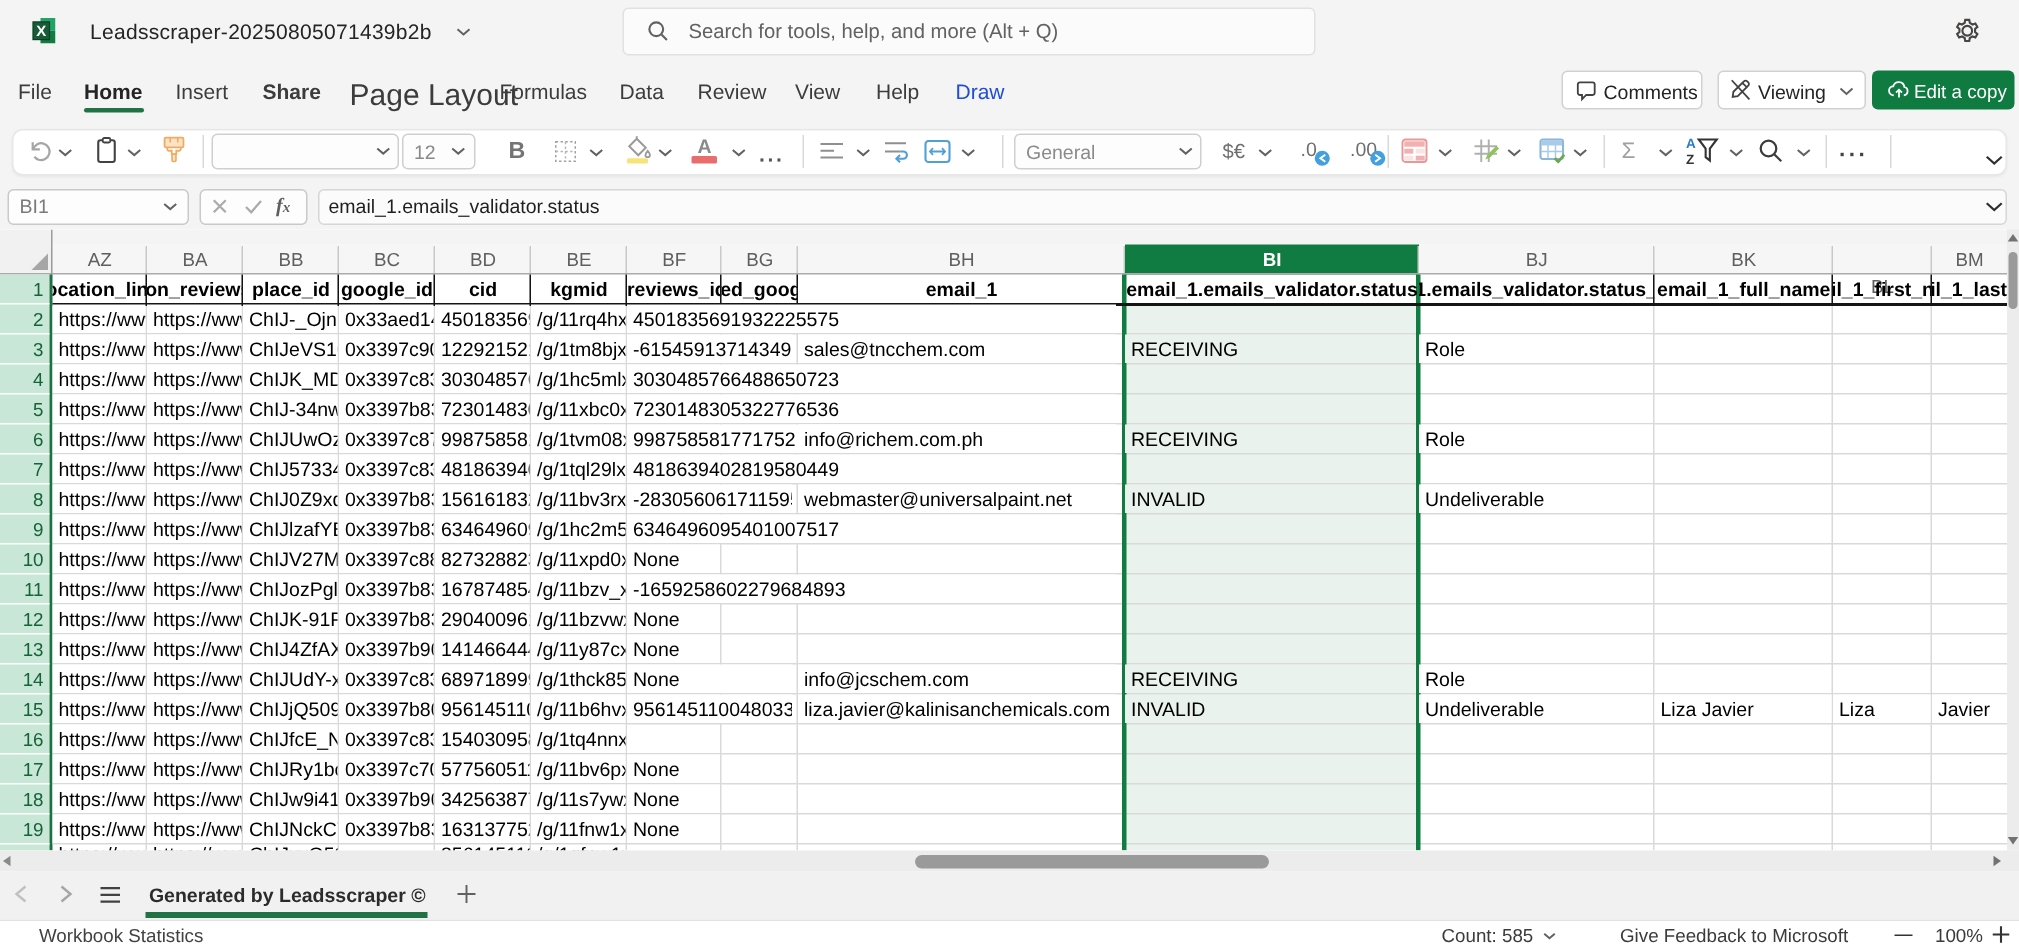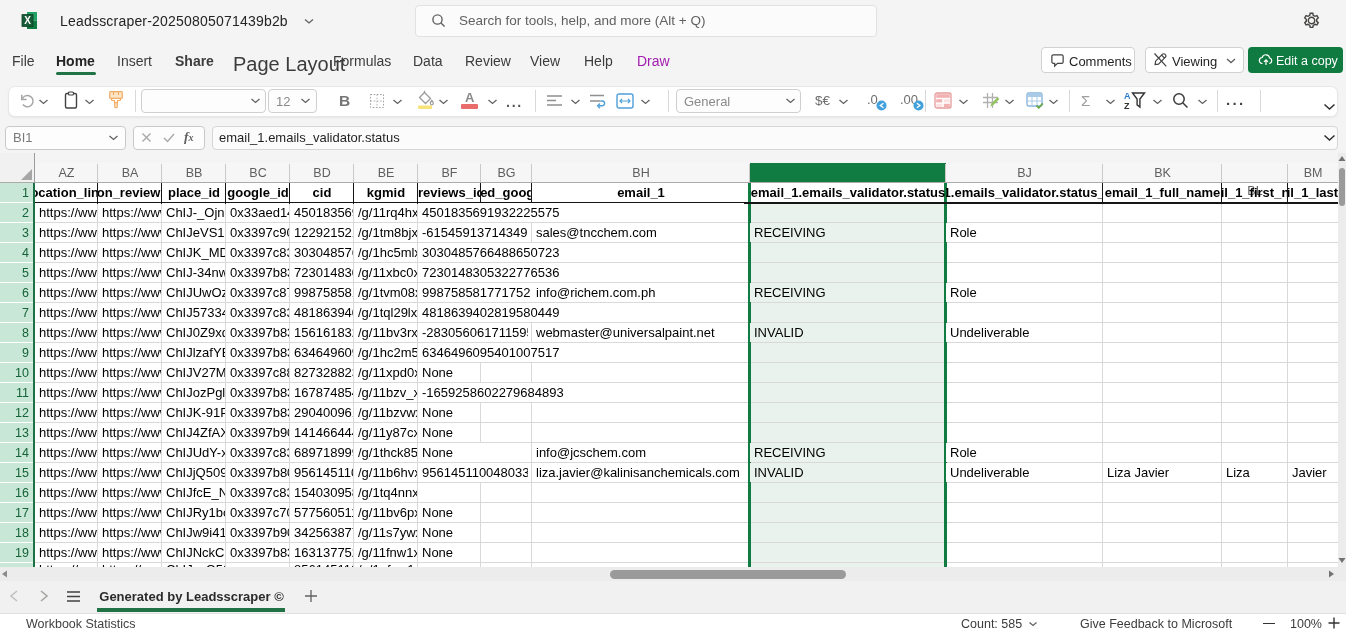--- a/index.html
+++ b/index.html
@@ -42,21 +42,21 @@
 <div class="ab" style="left:12px;top:53px;font-size:14px;font-weight:normal;color:#3c3c3c">File</div>
 <div class="ab" style="left:56px;top:53px;font-size:14px;font-weight:bold;color:#242424">Home</div>
 <div class="ab" style="left:117px;top:53px;font-size:14px;font-weight:normal;color:#3c3c3c">Insert</div>
 <div class="ab" style="left:175px;top:53px;font-size:14px;font-weight:bold;color:#3c3c3c">Share</div>
 <div class="ab" style="left:233px;top:53px;font-size:20px;font-weight:normal;color:#3c3c3c">Page Layout</div>
 <div class="ab" style="left:333px;top:53px;font-size:14px;font-weight:normal;color:#3c3c3c">Formulas</div>
 <div class="ab" style="left:413px;top:53px;font-size:14px;font-weight:normal;color:#3c3c3c">Data</div>
 <div class="ab" style="left:465px;top:53px;font-size:14px;font-weight:normal;color:#3c3c3c">Review</div>
 <div class="ab" style="left:530px;top:53px;font-size:14px;font-weight:normal;color:#3c3c3c">View</div>
 <div class="ab" style="left:584px;top:53px;font-size:14px;font-weight:normal;color:#3c3c3c">Help</div>
-<div class="ab" style="left:637px;top:53px;font-size:14px;font-weight:normal;color:#a21caf">Draw</div>
+<div class="ab" style="left:637px;top:53px;font-size:14px;font-weight:normal;color:#1d4ed8">Draw</div>
 <div class="ab" style="left:56px;top:72px;width:40px;height:3px;background:#217346;border-radius:2px"></div>
 <div class="ab" style="left:1041px;top:47px;width:94px;height:26px;border:1px solid #d1d1d1;border-radius:4px;background:#fff"></div>
 <svg class="ab" style="left:1050px;top:53px" width="15" height="15" viewBox="0 0 16 16">
     <path fill="none" stroke="#424242" stroke-width="1.3" d="M2 3.5C2 2.7 2.7 2 3.5 2h9c.8 0 1.5.7 1.5 1.5v6c0 .8-.7 1.5-1.5 1.5H8l-3 3v-3H3.5C2.7 11 2 10.3 2 9.5z"></path>
   </svg>
 <div class="ab" style="left:1069px;top:53.5px;font-size:13px;color:#242424">Comments</div>
 <div class="ab" style="left:1145px;top:47px;width:99px;height:26px;border:1px solid #d1d1d1;border-radius:4px;background:#fff"></div>
 <svg class="ab" style="left:1152px;top:52px" width="16" height="16" viewBox="0 0 16 16">
     <path fill="none" stroke="#424242" stroke-width="1.2" d="M9.6 3.2l2.9 2.9-6 6-3.4.5.5-3.4zM9.6 3.2l1-1c.6-.6 1.6-.6 2.2 0l.7.7c.6.6.6 1.6 0 2.2l-1 1"></path>
     <path stroke="#424242" stroke-width="1.2" d="M2.5 1.5l11.8 12.8"></path>
@@ -245,20 +245,21 @@
 <div class="ch" style="left:35px;top:10px;width:63px">AZ</div>
 <div class="ch" style="left:98px;top:10px;width:64px">BA</div>
 <div class="ch" style="left:162px;top:10px;width:64px">BB</div>
 <div class="ch" style="left:226px;top:10px;width:64px">BC</div>
 <div class="ch" style="left:290px;top:10px;width:64px">BD</div>
 <div class="ch" style="left:354px;top:10px;width:64px">BE</div>
 <div class="ch" style="left:418px;top:10px;width:63px">BF</div>
 <div class="ch" style="left:481px;top:10px;width:51px">BG</div>
 <div class="ch" style="left:532px;top:10px;width:218px">BH</div>
 <div class="ab" style="left:750px;top:10px;width:196px;height:20px;background:#107c41"></div>
+<div class="ch" style="left:750px;top:10px;width:196px;color:#fff;font-weight:bold">BI</div>
 <div class="ch" style="left:946px;top:10px;width:157px">BJ</div>
 <div class="ch" style="left:1103px;top:10px;width:119px">BK</div>
 <div class="ch" style="left:1222px;top:28px;width:66px">BL</div>
 <div class="ch" style="left:1288px;top:10px;width:50px">BM</div>
 <div class="vline" style="left:97px;top:11px;height:19px;background:#c9c9c9"></div>
 <div class="vline" style="left:161px;top:11px;height:19px;background:#c9c9c9"></div>
 <div class="vline" style="left:225px;top:11px;height:19px;background:#c9c9c9"></div>
 <div class="vline" style="left:289px;top:11px;height:19px;background:#c9c9c9"></div>
 <div class="vline" style="left:353px;top:11px;height:19px;background:#c9c9c9"></div>
 <div class="vline" style="left:417px;top:11px;height:19px;background:#c9c9c9"></div>

